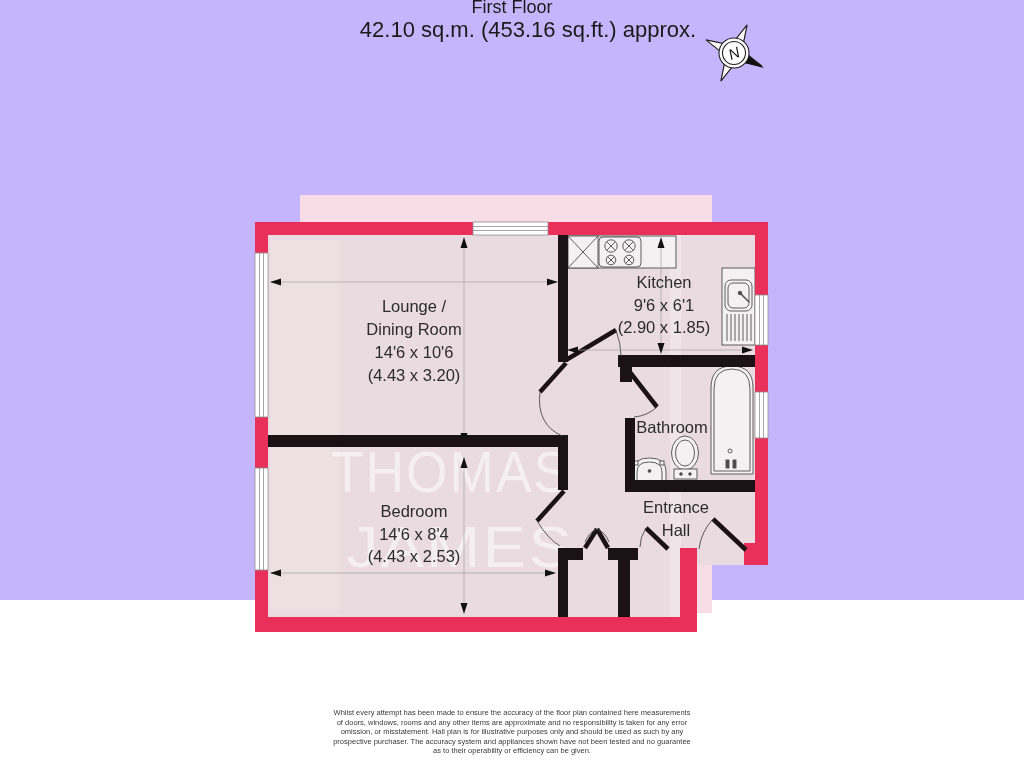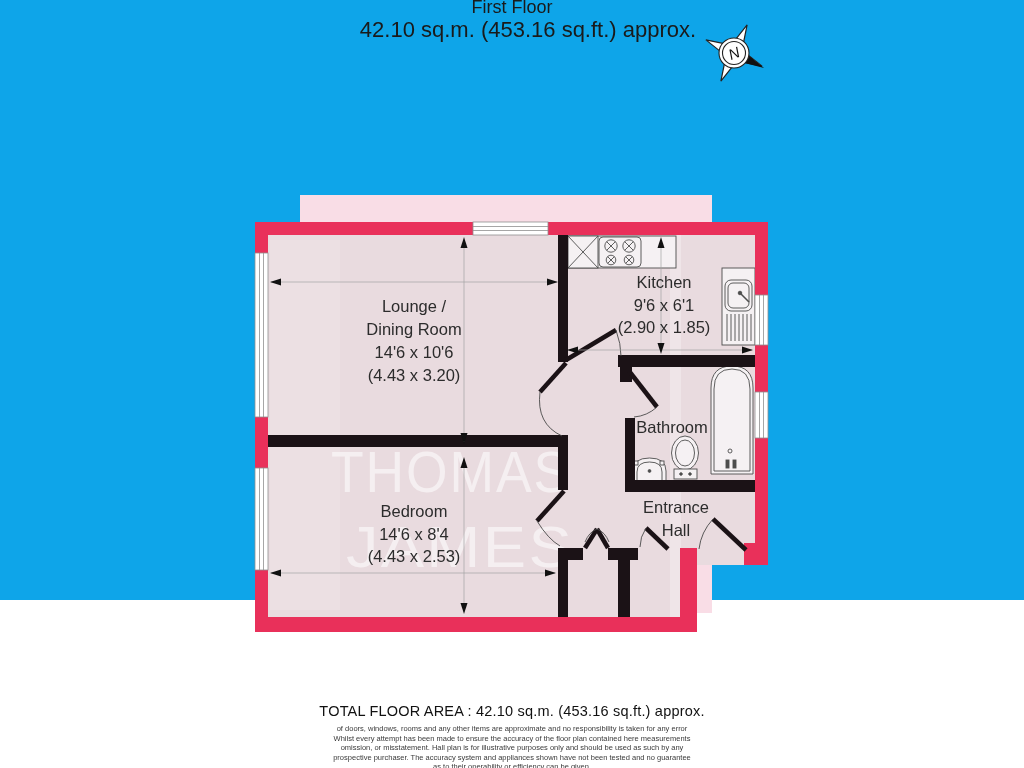--- a/index.html
+++ b/index.html
@@ -1,17 +1,17 @@
 <!DOCTYPE html>
 <html><head>
 <meta charset="utf-8">
 <style>
   html,body{margin:0;padding:0;}
   body{width:1024px;height:768px;background:#ffffff;font-family:"Liberation Sans",sans-serif;overflow:hidden;}
-  #page{position:relative;width:1024px;height:600px;background:#0ea5e9;}
+  #page{position:relative;width:1024px;height:600px;background:#c4b5fd;}
   .hdr{position:absolute;left:0;width:1024px;text-align:center;color:#1a1a1a;}
   #hdr-title{top:-3px;font-size:18px;}
   #hdr-sub{top:17px;font-size:22px;margin-left:16px;}
   #plan-svg{position:absolute;left:0;top:0;}
   .roomlabel{font-size:16.5px;fill:#2c2c2c;}
   .wm{fill:rgba(255,255,255,0.55);font-size:57px;letter-spacing:2px;}
   #footer{position:absolute;left:0;top:703px;width:1024px;text-align:center;}
   #footer-title{font-size:14.5px;color:#111;letter-spacing:0.2px;}
   .disc{font-size:7.5px;line-height:9.6px;color:#3a3a3a;}
   #disc-wrap{margin-top:5px;}
@@ -231,23 +231,22 @@
     <g>
       <polygon points="747.1,24.9 742,50.1 762.1,66.1 736.9,61 720.9,81.1 726,55.9 705.9,39.9 731.1,45" fill="#ffffff" stroke="#222222" stroke-width="1.2"></polygon>
       <polygon points="742,50.1 764,68 736.9,61" fill="#111111"></polygon>
       <circle cx="734" cy="53" r="15" fill="#ffffff" stroke="#222222" stroke-width="1.1"></circle>
       <circle cx="734" cy="53" r="11.5" fill="#ffffff" stroke="#222222" stroke-width="1.1"></circle>
       <text x="734" y="58.5" text-anchor="middle" font-size="15" font-style="italic" fill="#111111" transform="rotate(-22 734 53)">N</text>
     </g>
   </svg>
 
   <div id="footer">
-    <div id="footer-title">TOTAL FLOOR AREA : 42.10 sq.m. (453.16 sq.ft.) approx.</div>
     <div id="disc-wrap">
+      <div class="disc">Whilst every attempt has been made to ensure the accuracy of the floor plan contained here measurements</div>
       <div class="disc">of doors, windows, rooms and any other items are approximate and no responsibility is taken for any error</div>
-      <div class="disc">Whilst every attempt has been made to ensure the accuracy of the floor plan contained here measurements</div>
       <div class="disc">omission, or misstatement. Hall plan is for illustrative purposes only and should be used as such by any</div>
       <div class="disc">prospective purchaser. The accuracy system and appliances shown have not been tested and no guarantee</div>
       <div class="disc">as to their operability or efficiency can be given.</div>
     </div>
   </div>
 
 </div>
 
 </body></html>

